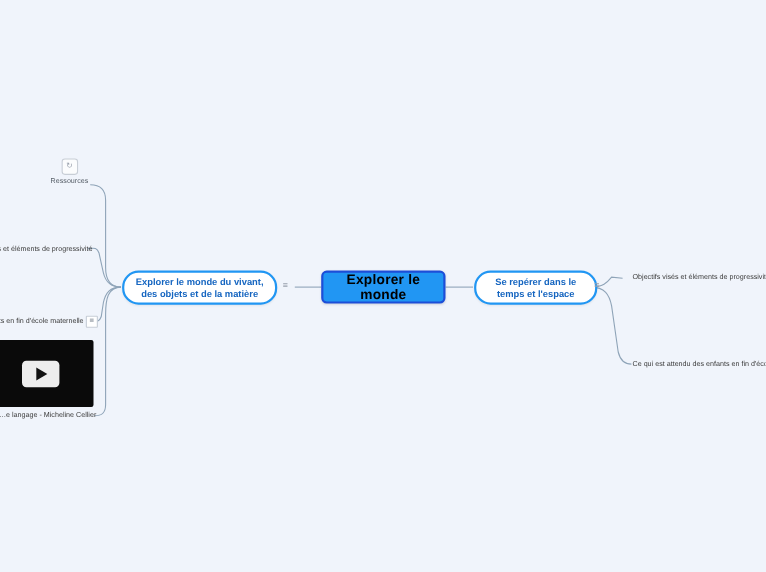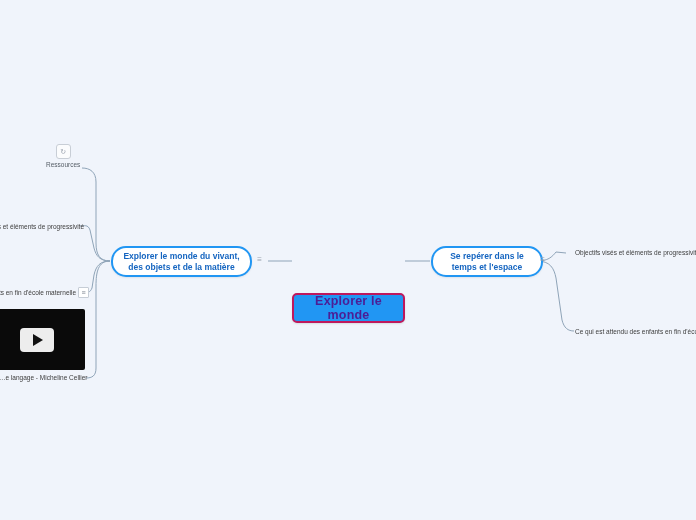--- a/index.html
+++ b/index.html
@@ -31,32 +31,31 @@
   }
 
   
   .node {
     position: absolute;
     box-sizing: border-box;
   }
 
   .node-root {
     background: #2196f3;
-    border: 2px solid #be185d;
+    border: 2px solid #1d4ed8;
     border-radius: 5px;
-    color: #4c1d95;
+    color: #000000;
     font-weight: bold;
     font-size: 12.5px;
     display: flex;
     align-items: center;
     justify-content: center;
     text-align: center;
     letter-spacing: 0.2px;
     box-shadow: 0 1px 2px rgba(0,0,0,0.10);
-    margin-top: 47px;
   }
 
   .node-main {
     background: #ffffff;
     border: 2px solid #2196f3;
     border-radius: 15px;
     color: #1565c0;
     font-weight: bold;
     font-size: 8.5px;
     line-height: 11px;

